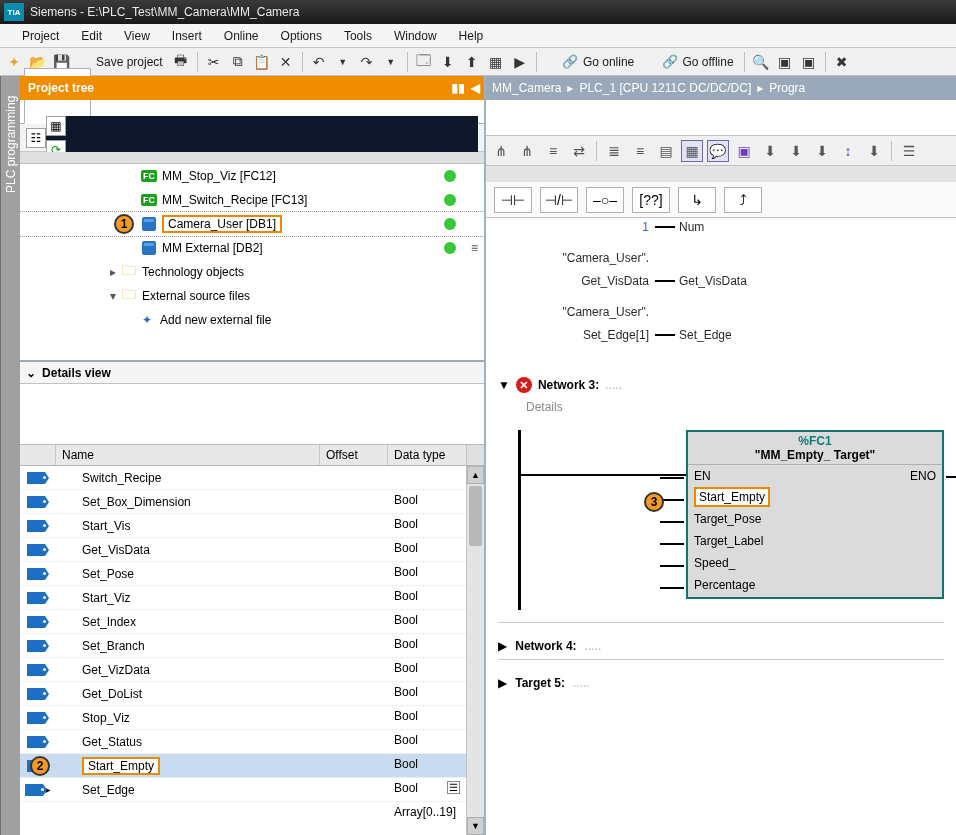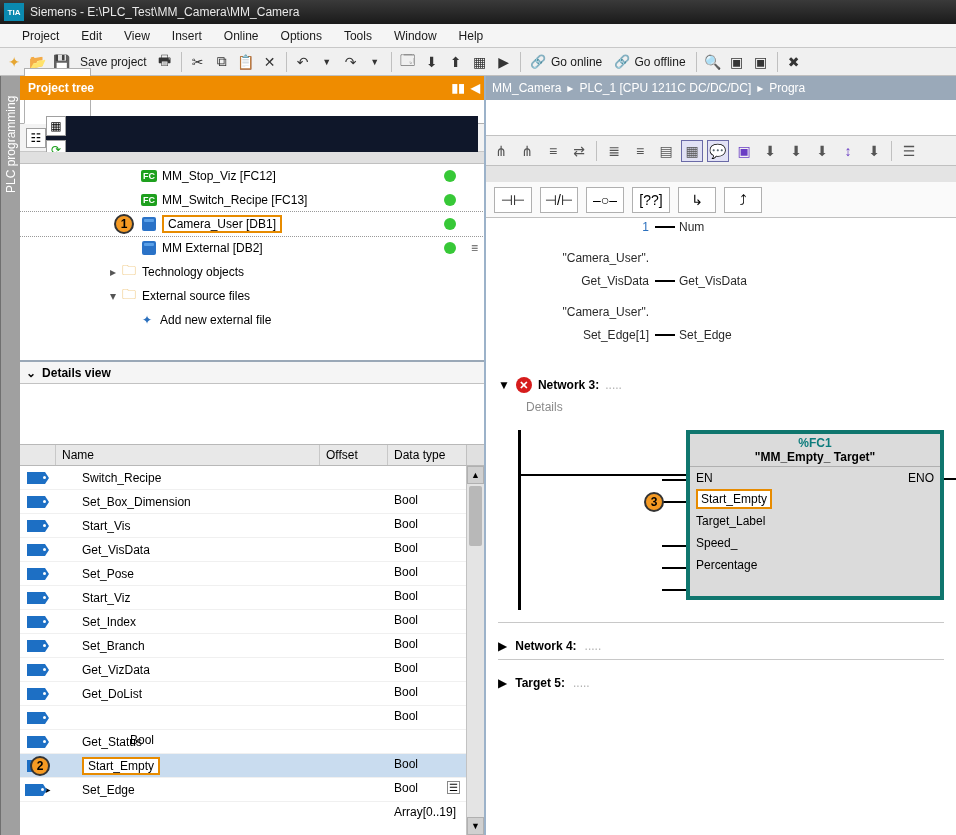--- a/index.html
+++ b/index.html
@@ -11,21 +11,21 @@
 .titlebar span { color: #e8e8e8; }
 
 
 .menubar { height: 24px; background: #f5f5f5; border-bottom: 1px solid #c8c8c8; display: flex; align-items: center; padding-left: 12px; gap: 2px; }
 .menubar .item { padding: 2px 10px; color: #1a1a1a; cursor: pointer; }
 
 
 .toolbar { height: 28px; background: #f0f0f0; border-bottom: 1px solid #c0c0c0; display: flex; align-items: center; padding: 0 4px; gap: 4px; }
 .tbtn { width: 20px; height: 20px; display: inline-flex; align-items: center; justify-content: center; color: #353535; cursor: pointer; font-size: 14px; }
 .tb-sep { width: 1px; height: 20px; background: #c0c0c0; margin: 0 2px; }
-.tb-text { display: inline-flex; align-items: center; gap: 4px; padding: 0 4px; height: 22px; color: #1a1a1a; cursor: pointer; }
+.tb-text { display: inline-flex; align-items: center; gap: 4px; padding: 0 4px; height: 22px; color: #1a1a1a; cursor: pointer; margin-left: 16px; }
 .orange-play { color: #e36b00; font-size: 13px; }
 
 
 .main { display: flex; height: calc(835px - 24px - 24px - 28px); }
 
 
 .side-strip { width: 20px; background: #a0a0a0; writing-mode: vertical-rl; transform: rotate(180deg); color: #fff; text-align: center; padding: 8px 0; font-size: 11px; border-right: 1px solid #707070; display:flex; align-items:center; justify-content:flex-end;}
 .side-strip .lbl { padding-bottom: 12px; }
 
 .left { width: 474px; display: flex; flex-direction: column; border-right: 2px solid #9cb2c9; }
@@ -108,21 +108,21 @@
 .net-head { display: flex; align-items: center; gap: 6px; height: 22px; margin-top: 18px; }
 .net-head .chev { font-size: 12px; }
 .net-head .x-circle { width: 16px; height: 16px; border-radius: 50%; background: #d61c1c; color: #fff; display: flex; align-items: center; justify-content: center; font-weight: bold; font-size: 11px;}
 .net-head .title { font-weight: bold; }
 .net-head .dots { color: #b0b0b0; }
 .comment { color: #8a8a8a; padding-left: 28px; margin-top: 4px; }
 
 .block { margin-top: 16px; position: relative; margin-left: 20px;}
 .block .bar { position: absolute; left: 0; top: 0; bottom: 0; width: 3px; background: #000; }
 .block .hbar { position: absolute; left: 0; top: 44px; height: 2px; width: 168px; background: #000; }
-.fblock { margin-left: 168px; width: 258px; background: #dbdbdb; border: 4px solid #0f766e; padding-bottom: 20px; position: relative;}
+.fblock { margin-left: 168px; width: 258px; background: #dbdbdb; border: 2px solid #0f766e; padding-bottom: 1px; position: relative;}
 .fblock .fh1 { text-align: center; color: #0c7c7c; font-weight: bold; padding-top: 2px;}
 .fblock .fh2 { text-align: center; color: #000; font-weight: bold; padding-bottom: 2px;}
 .fblock .fr { height: 22px; display: flex; align-items: center; }
 .fblock .fr .in { width: 80px; padding-left: 6px; }
 .fblock .fr .out { flex:1; text-align: right; padding-right: 6px;}
 .fblock .conn { position: absolute; left: -28px; width: 24px; height: 2px; background: #000; }
 .unk { color: #c92525; font-family: monospace; font-size: 11px; }
 .highlight3 { border: 2px solid #e78b00; padding: 1px 3px; background: #fff; }
 
 .net45 { margin-top: 16px; display:flex; align-items:center; gap:8px; padding-left:0;}
@@ -376,20 +376,23 @@
               <div class="rc2">
                 <span class="txt">Get_DoList</span>
               </div>
               <div class="rc3"></div>
               <div class="rc4">Bool</div>
             </div>
             <div class="row">
               <div class="rc1">
                 <span class="tag-icon"></span>
               </div>
+              <div class="rc2">
+                <span class="txt">Stop_Viz</span>
+              </div>
               <div class="rc3"></div>
               <div class="rc4">Bool</div>
             </div>
             <div class="row">
               <div class="rc1">
                 <span class="tag-icon"></span>
               </div>
               <div class="rc2">
                 <span class="txt">Get_Status</span>
               </div>
@@ -531,20 +534,25 @@
             <div class="out">ENO</div>
             <span style="position:absolute; right:-22px; top:44px; width:18px; height:2px; background:#000;"></span>
           </div>
           <div id="n3-inputs">
               <div class="fr">
                 <div class="conn" style="top:67px;"></div>
                 <div style="position:absolute;left:-70px;top:62px;"><span class="unk"></span></div>
                 <div class="in"><span class="highlight3">Start_Empty</span></div>
               </div>
               <div class="fr">
+                <div class="conn" style="top:89px;"></div>
+                <div style="position:absolute;left:-70px;top:84px;"><span class="unk"></span></div>
+                <div class="in">Target_Pose</div>
+              </div>
+              <div class="fr">
                 <div class="conn" style="top:111px;"></div>
                 <div style="position:absolute;left:-70px;top:106px;"><span class="unk"></span></div>
                 <div class="in">Target_Label</div>
               </div>
               <div class="fr">
                 <div class="conn" style="top:133px;"></div>
                 <div style="position:absolute;left:-70px;top:128px;"><span class="unk"></span></div>
                 <div class="in">Speed_</div>
               </div>
               <div class="fr">

